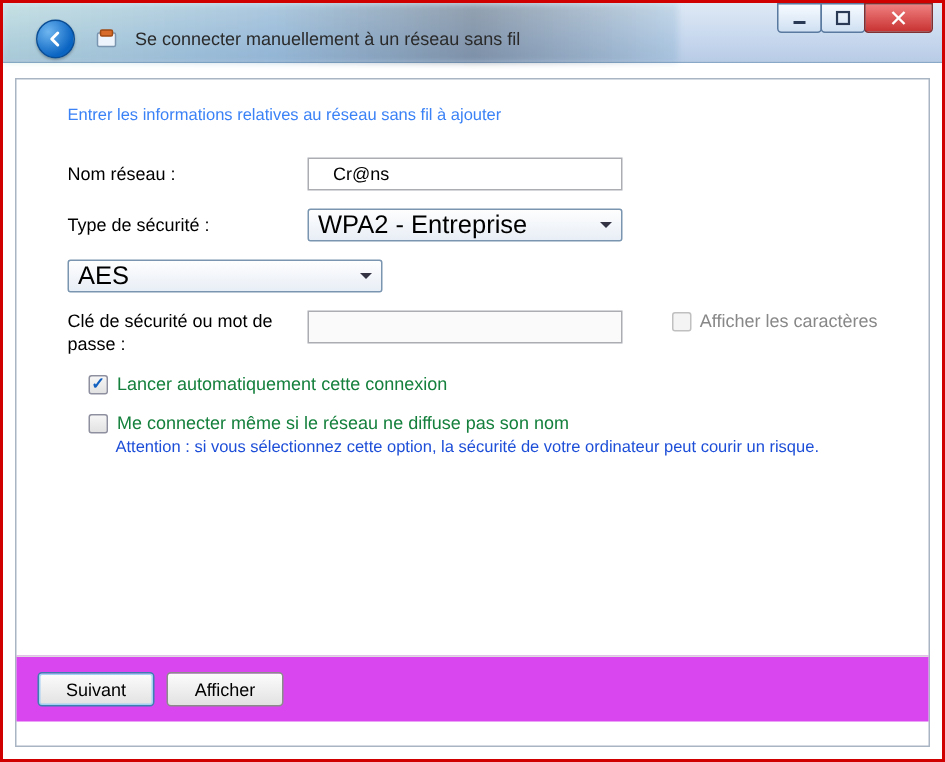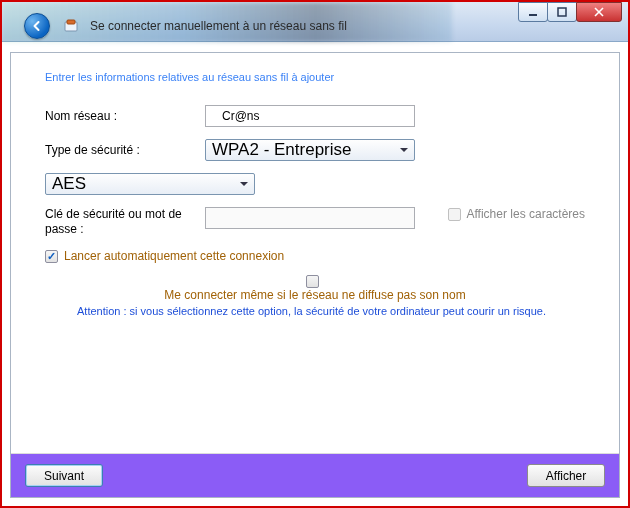--- a/index.html
+++ b/index.html
@@ -119,22 +119,22 @@
   }
   .select::after {
     content: "";
     position: absolute; right: 6px; top: 8px;
     border: 4px solid transparent;
     border-top-color: #334;
   }
   .check-line {
     display: flex; align-items: center;
     font-size: 12px;
-    margin-left: 0;
-    color: #a16207;
+    margin-left: 14px;
+    color: #15803d;
   }
   .check-line.dimmed { color: #888; }
   .checkbox {
     width: 13px; height: 13px;
     border: 1px solid #8e8f9f;
     background: linear-gradient(#f6f6f6,#e2e2e2);
     margin-right: 6px;
     display: inline-flex; align-items: center; justify-content: center;
     border-radius: 2px;
   }
@@ -148,25 +148,25 @@
   .warning {
     font-size: 11px;
     margin: 2px 0 0 32px;
     line-height: 1.3;
     color: #1d4ed8;
     max-width: 500px;
   }
 
   .button-row {
     position: absolute;
-    left: 0; right: 0; bottom: 0;
+    left: 0; right: 0; bottom: 16px;
     height: 44px;
     border-top: 1px solid #dcdcdc;
-    background: #8b5cf6;
-    display: flex; align-items: center; justify-content: space-between;
+    background: #d946ef;
+    display: flex; align-items: center; justify-content: flex-start;
     padding: 0 14px; gap: 8px;
   }
   .btn {
     min-width: 78px; height: 23px;
     border: 1px solid #8b8b8b;
     background: linear-gradient(#fcfcfc,#e2e2e2);
     border-radius: 3px;
     font-size: 12px;
     padding: 0 12px;
     display: inline-flex; align-items: center; justify-content: center;
@@ -247,21 +247,21 @@
         <span class="checkbox disabled"></span>
         <span>Afficher les caractères</span>
       </div>
     </div>
 
     <div class="check-line" style="margin-top:6px;">
       <span class="checkbox checked"></span>
       <span>Lancer automatiquement cette connexion</span>
     </div>
 
-    <div class="check-line" style="margin-top:12px;flex-direction:column;">
+    <div class="check-line" style="margin-top:12px;">
       <span class="checkbox"></span>
       <span>Me connecter même si le réseau ne diffuse pas son nom</span>
     </div>
     <div class="warning">Attention : si vous sélectionnez cette option, la sécurité de votre ordinateur peut courir un risque.</div>
   </div>
 
   <div class="button-row">
     <div class="btn primary">
       <span>Suivant</span>
     </div>

